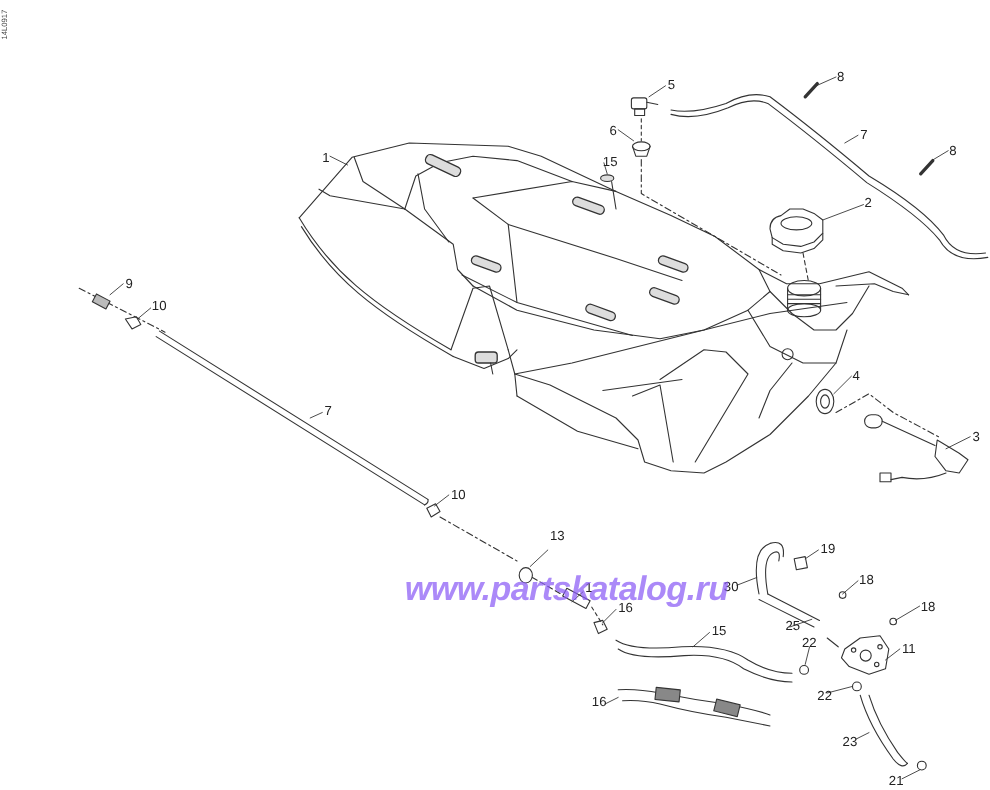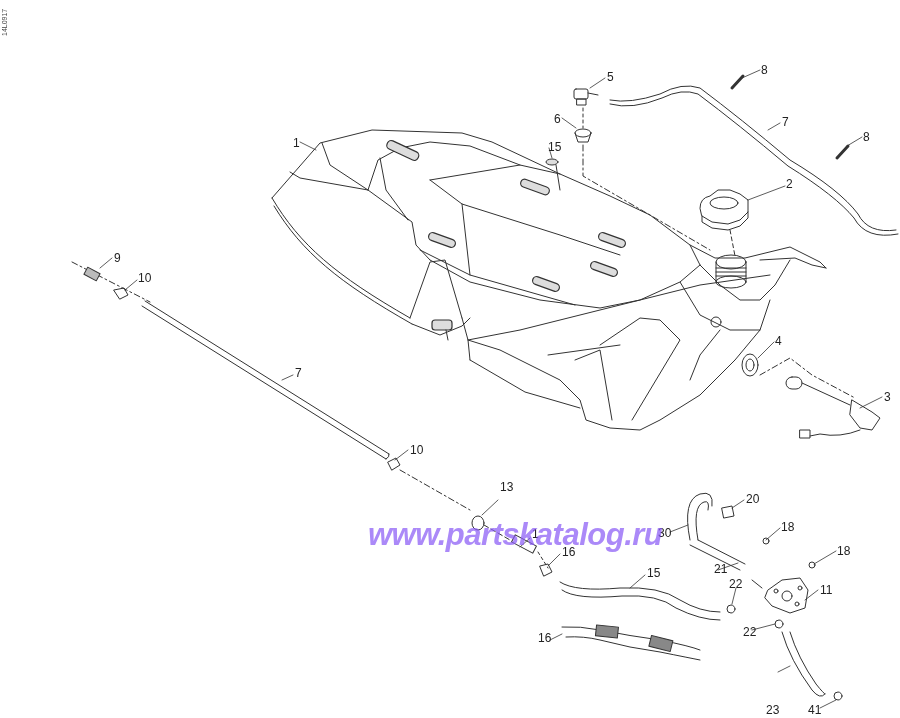--- a/index.html
+++ b/index.html
@@ -206,22 +206,22 @@
   <span class="callout" style="left:295px;top:367px">7</span>
   <span class="callout" style="left:532px;top:528px">1</span>
   <span class="callout" style="left:500px;top:481px">13</span>
   <span class="callout" style="left:562px;top:546px">16</span>
   <span class="callout" style="left:548px;top:141px">15</span>
   <span class="callout" style="left:647px;top:567px">15</span>
   <span class="callout" style="left:538px;top:632px">16</span>
   <span class="callout" style="left:820px;top:584px">11</span>
   <span class="callout" style="left:781px;top:521px">18</span>
   <span class="callout" style="left:837px;top:545px">18</span>
-  <span class="callout" style="left:746px;top:493px">20</span>
+  <span class="callout" style="left:746px;top:493px">19</span>
   <span class="callout" style="left:658px;top:527px">30</span>
-  <span class="callout" style="left:714px;top:563px">21</span>
+  <span class="callout" style="left:714px;top:563px">25</span>
   <span class="callout" style="left:729px;top:578px">22</span>
   <span class="callout" style="left:743px;top:626px">22</span>
-  <span class="callout" style="left:766px;top:704px">23</span>
-  <span class="callout" style="left:808px;top:704px">41</span>
+  <span class="callout" style="left:766px;top:668px">23</span>
+  <span class="callout" style="left:808px;top:704px">21</span>
 
   <div class="watermark">www.partskatalog.ru</div>
 </div>
 
 </body></html>

